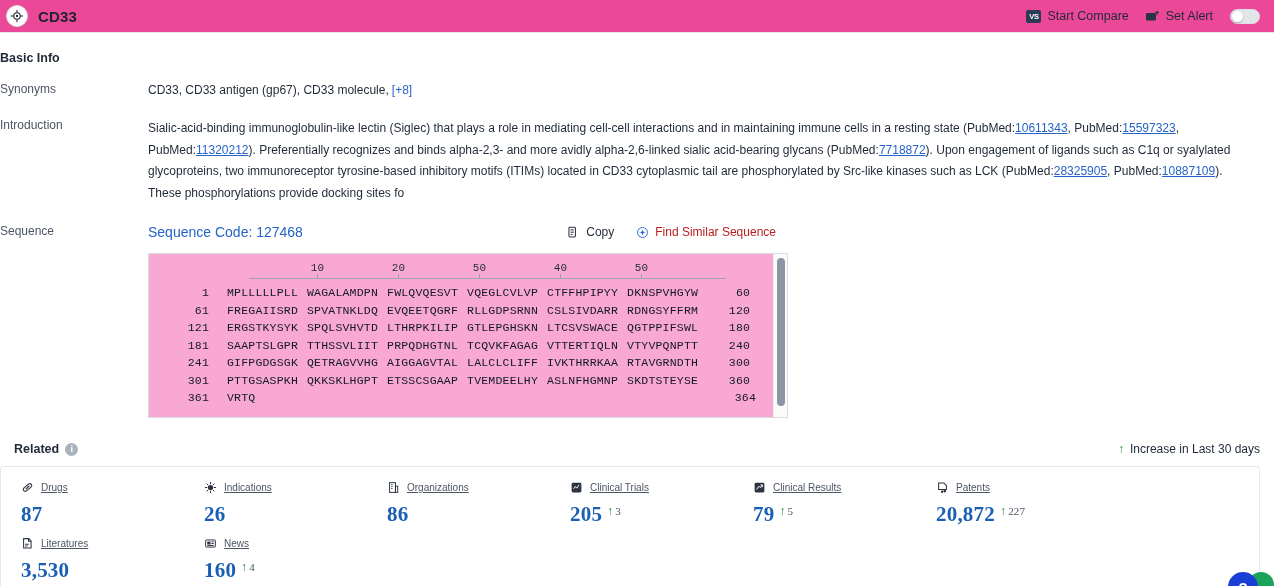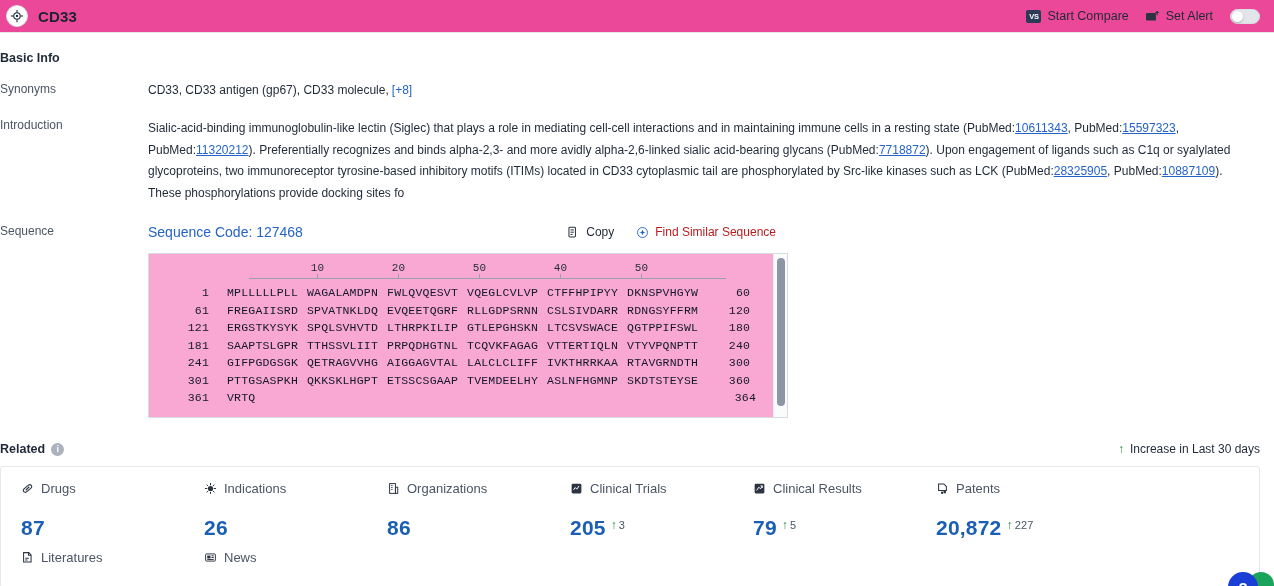--- a/index.html
+++ b/index.html
@@ -118,45 +118,45 @@
     position:absolute; top:0; right:0; width:14px; height:100%;
     background:#fbfbfc; border-left:1px solid #eceef1;
   }
   .seq-thumb {
     position:absolute; top:4px; left:3px; width:8px; height:148px;
     background:#8b95a3; border-radius:4px;
   }
 
   
   .related-head {
-    display:flex; align-items:center; margin-top:24px;
+    display:flex; align-items:center; margin-top:24px;padding-left:14px;
   }
   .related-title { font-size:12.5px; font-weight:bold; color:#1f2937; }
   .info-dot {
     width:13px;height:13px;border-radius:50%;background:#aab2bd;
     color:#fff;font-size:9px;font-weight:bold;
     display:flex;align-items:center;justify-content:center;margin-left:6px;
   }
   .legend {
     margin-left:auto; display:flex; align-items:center; gap:6px;
     font-size:12px; color:#1f2937;
   }
   .up-arrow { color:#1f8b3f; font-size:12px; line-height:1; }
 
   .cards {
     margin-top:10px; border:1px solid #e6e8eb; border-radius:3px;
     background:#fff; padding:14px 0 10px 0;
     display:flex; flex-wrap:wrap; height:122px; overflow:hidden;
   }
   .card { width:183px; padding-left:20px; margin-bottom:10px; }
   .card-head { display:flex; align-items:center; gap:7px; }
-  .card-label { font-size:13px; color:#4b5563; }
+  .card-label { font-size:10px; color:#4b5563;text-decoration:underline; }
   .card-val {
-    margin-top:20px; display:flex; align-items:flex-start; gap:5px;
-    font-size:21px; color:#1a5fb4; font-weight:bold; letter-spacing:.2px;
+    margin-top:8px; display:flex; align-items:flex-start; gap:5px;
+    font-size:21px; color:#1a5fb4; font-weight:bold; letter-spacing:.2px;font-family:Liberation Serif, serif;
   }
   .delta { display:flex; align-items:flex-start; gap:2px; margin-top:3px; }
   .delta .arw { color:#1f8b3f; font-size:12px; line-height:12px; }
   .delta .num { font-size:11px; color:#4b5563; font-weight:normal; line-height:12px; }
 
   .icn { color:#2b3440; display:inline-flex; }
   .help-fab {
     position:absolute; right:16px; bottom:-14px;
     width:30px;height:30px;border-radius:50%;
     background:#1a3fd6; color:#fff; font-size:15px; font-weight:bold;

